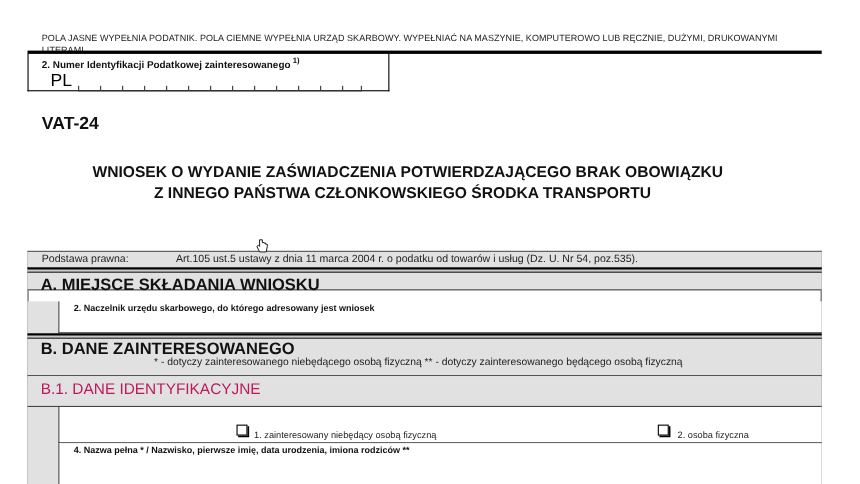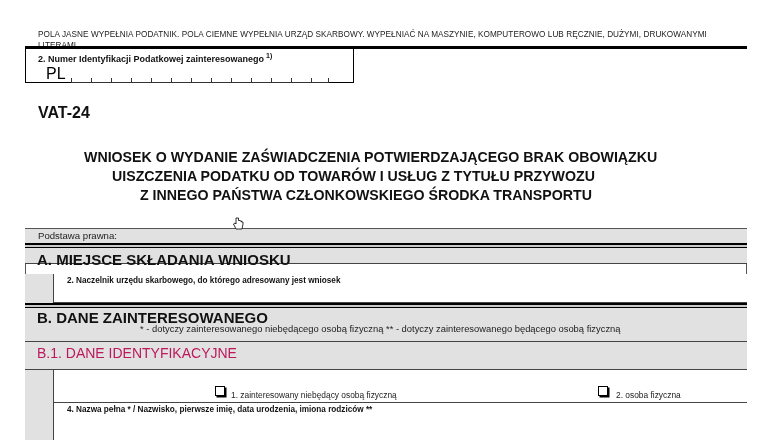--- a/index.html
+++ b/index.html
@@ -118,28 +118,28 @@
       <span style="left:200px"></span>
       <span style="left:220px"></span>
     <span style="left:240px"></span>
       <span style="left:257px"></span>
   </div>
 </div>
 
 <div class="form-code">VAT-24</div>
 <div class="form-title">
   <div style="padding-left:24px">WNIOSEK O WYDANIE ZAŚWIADCZENIA POTWIERDZAJĄCEGO BRAK OBOWIĄZKU</div>
-  <div style="padding-left:52px">UISZCZENIA PODATKU OD TOWARÓW I USŁUG Z TYTUŁU PRZYWOZU</div>
   <div style="padding-left:80px">Z INNEGO PAŃSTWA CZŁONKOWSKIEGO ŚRODKA TRANSPORTU</div>
 </div>
 
 <div class="form-frame"></div>
 
 <div class="legal">
   <span class="lbl">Podstawa prawna:</span>
+  <span class="txt">Art.105 ust.5 ustawy z dnia 11 marca 2004 r. o podatku od towarów i usług (Dz. U. Nr 54, poz.535).</span>
 </div>
 <div class="dbl-rule" style="top:243px;"></div>
 
 <div class="section-band" style="top:248px; height:16px;">
   <div class="section-A-title">A. MIEJSCE SKŁADANIA WNIOSKU</div>
 </div>
 <div class="left-gutter" style="top:274px; height:29px;"></div>
 <div class="field-box" style="top:274px; height:29px;">
   <div class="field-label">2. Naczelnik urzędu skarbowego, do którego adresowany jest wniosek</div>
 </div>

